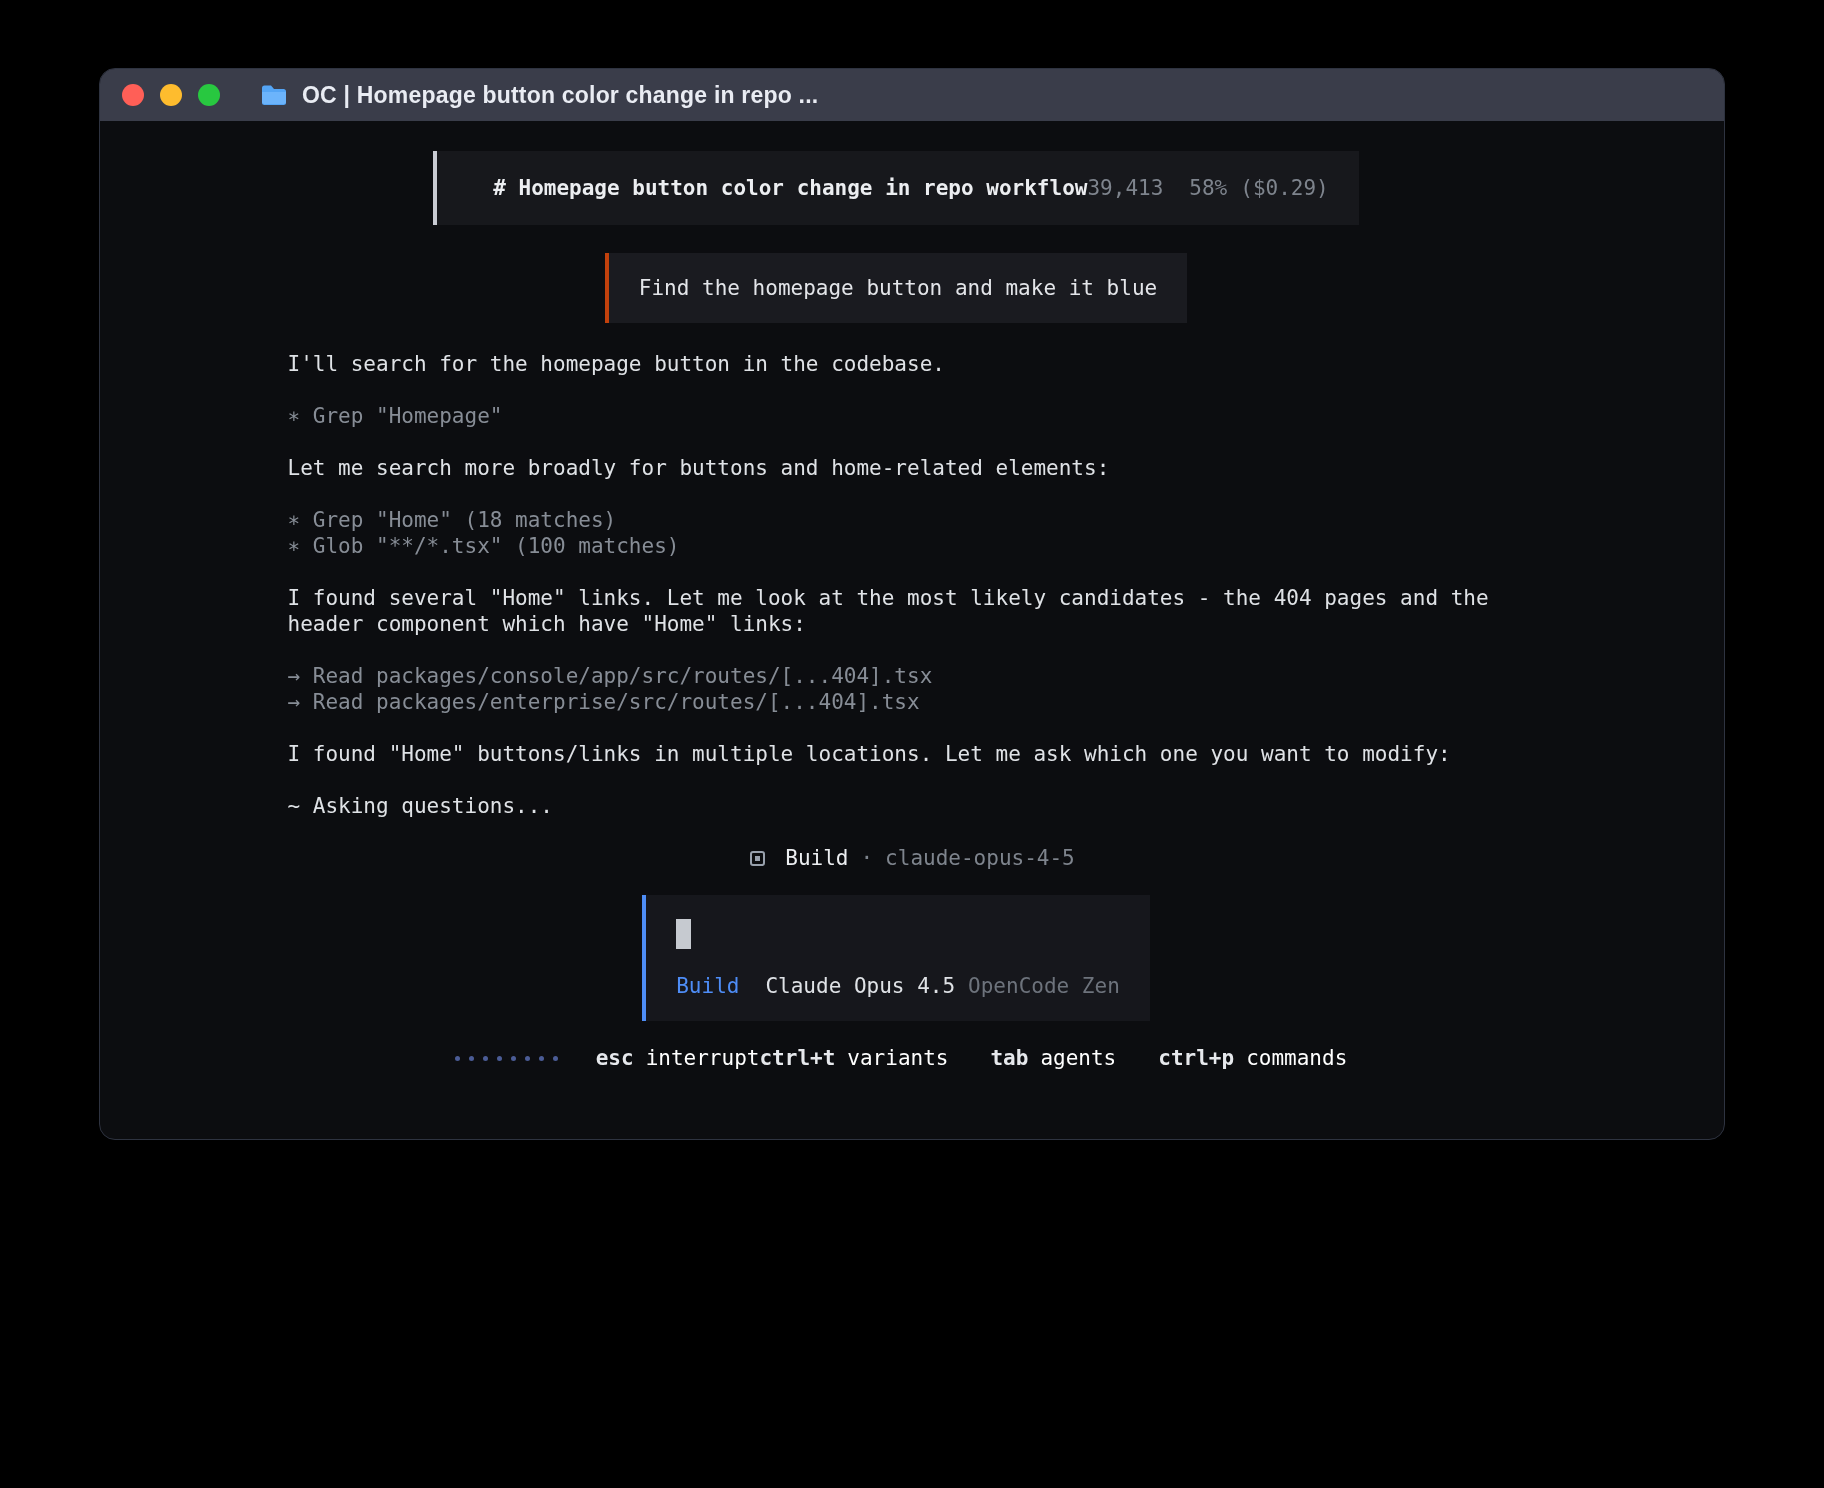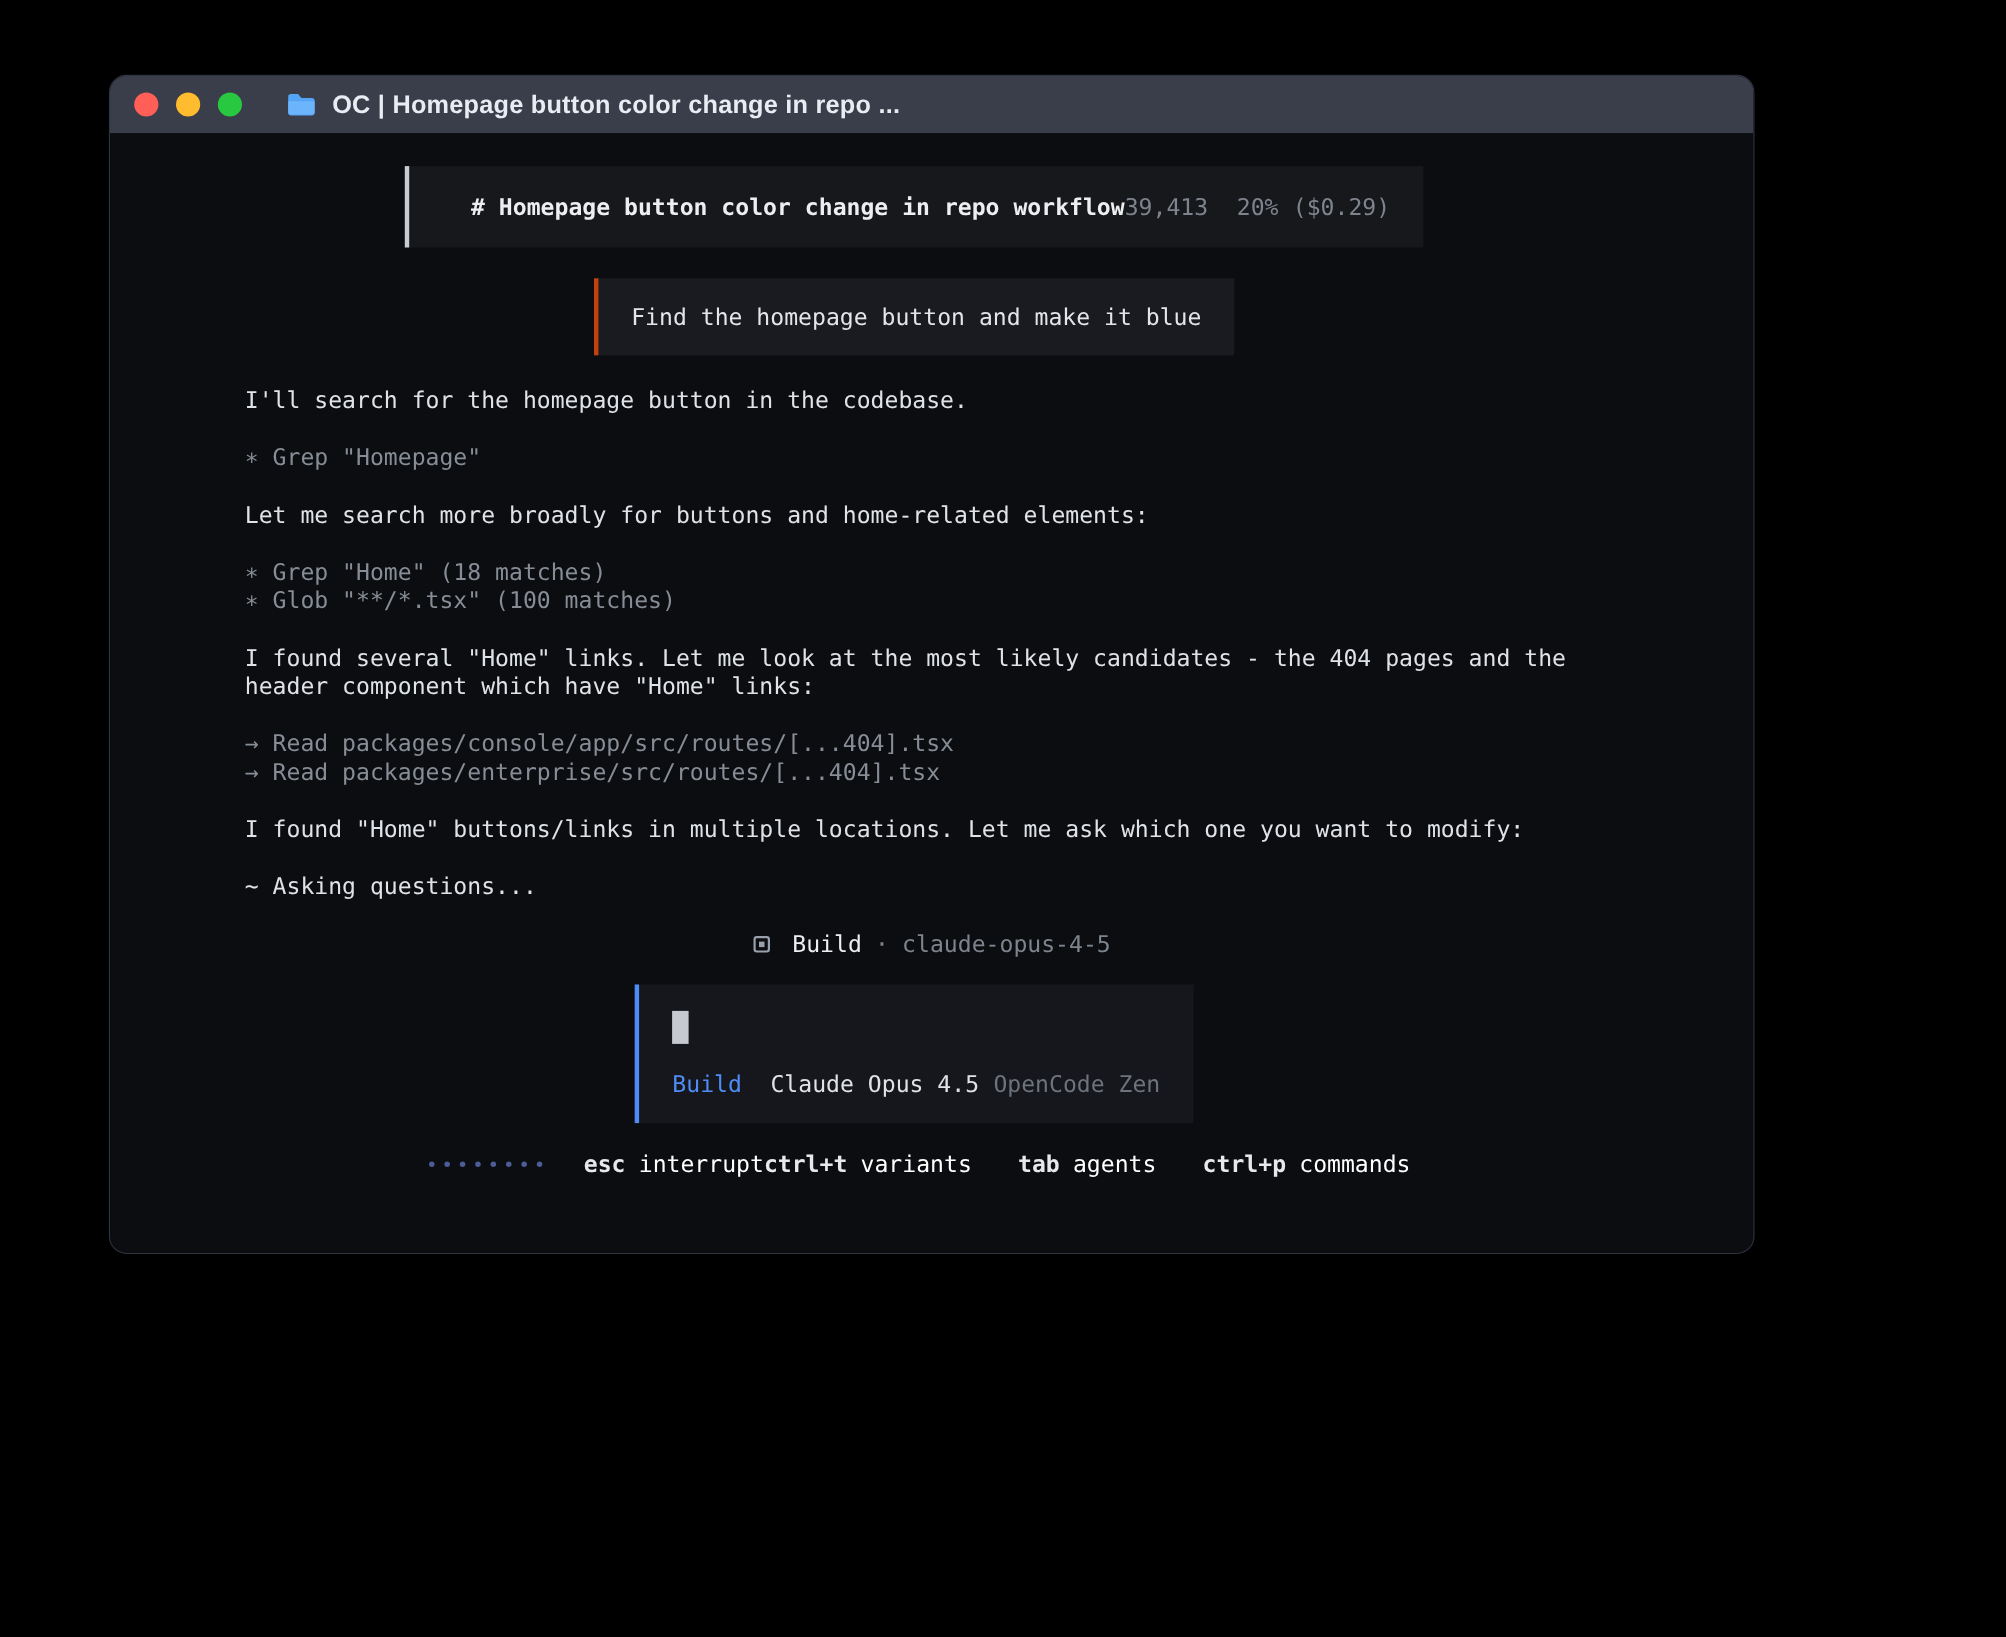--- a/index.html
+++ b/index.html
@@ -5,21 +5,21 @@
   * { margin: 0; padding: 0; box-sizing: border-box; }
   html, body {
     width: 1824px; height: 1488px;
     background: #000000;
     overflow: hidden;
     font-family: "DejaVu Sans Mono", monospace;
   }
   .window {
     position: absolute;
     left: 99px; top: 68px;
-    width: 1496px; height: 1072px;
+    width: 1626px; height: 1072px;
     background: #0c0d10;
     border: 1px solid #2e3340;
     border-radius: 16px;
     overflow: hidden;
   }
   .titlebar {
     height: 52px;
     background: #3a3d4a;
     display: flex;
     align-items: center;
@@ -143,21 +143,21 @@
       </span>
       <span class="win-title">OC | Homepage button color change in repo ...</span>
     </div>
   </div>
 
   <div class="terminal">
 
     <div class="header-block">
       <span class="h-title"># Homepage button color change in repo workflow</span>
       <span class="h-stats">
-        <span class="tokens">39,413</span><span class="context">20%</span><span class="cost">($0.29)</span>
+        <span class="tokens">39,413</span><span class="context">58%</span><span class="cost">($0.29)</span>
       </span>
     </div>
 
     <div class="user-block">
       <span>Find the homepage button and make it blue</span>
     </div>
 
     <div class="convo">
       <div class="para text-line">I'll search for the homepage button in the codebase.</div>
       <div class="para">

